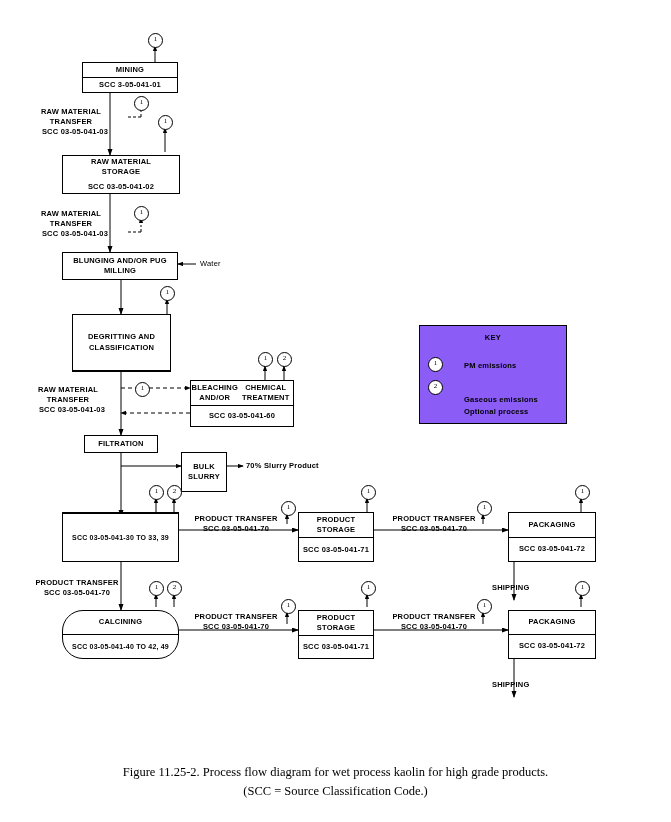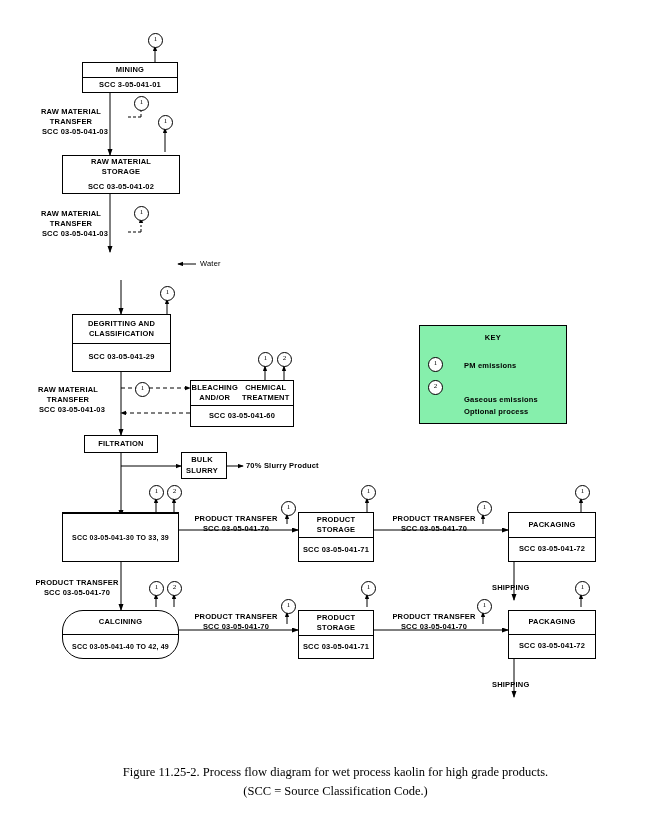--- a/index.html
+++ b/index.html
@@ -59,21 +59,21 @@
     font-size:7px;
     line-height:11px;
     text-align:center;
     font-family:"Liberation Serif", serif;
   }
   .key{
     position:absolute;
     left:419px;top:325px;
     width:148px;height:99px;
     border:1px solid #000;
-    background:#86efac;
+    background:#8b5cf6;
     box-sizing:border-box;
   }
   .key-title{
     position:absolute;top:7px;left:0;width:100%;
     text-align:center;font-size:7.5px;font-weight:bold;letter-spacing:0.3px;
   }
   .key-row{position:absolute;font-size:7.5px;font-weight:bold;letter-spacing:0.2px;}
   .caption{
     position:absolute;left:0;width:671px;text-align:center;
     font-family:"Liberation Serif", serif;
@@ -177,44 +177,49 @@
 
   <div class="box" style="left:62px;top:155px;width:118px;height:39px;">
     <div class="seg" style="flex-direction:column;">
       <div>RAW MATERIAL</div>
       <div>STORAGE</div>
     </div>
     <div class="divider"></div>
     <div class="seg">SCC 03-05-041-02</div>
   </div>
 
+  <div class="box" style="left:62px;top:252px;width:116px;height:28px;">
+    <div class="seg" style="flex-direction:column;">
+      <div>BLUNGING AND/OR PUG</div>
+      <div>MILLING</div>
+    </div>
+  </div>
 
   <div class="box" style="left:72px;top:314px;width:99px;height:58px;">
     <div class="seg" style="flex-direction:column;">
       <div>DEGRITTING AND</div>
       <div>CLASSIFICATION</div>
     </div>
     <div class="divider"></div>
-    <div class="seg">SCC 03-05-041-29</div>
   </div>
 
   <div class="box" style="left:190px;top:380px;width:104px;height:47px;">
     <div class="seg" style="flex-direction:row;">
       <div>BLEACHING AND/OR</div>
       <div>CHEMICAL TREATMENT</div>
     </div>
     <div class="divider"></div>
     <div class="seg">SCC 03-05-041-60</div>
   </div>
 
   <div class="box" style="left:84px;top:435px;width:74px;height:18px;">
     <div class="seg">FILTRATION</div>
   </div>
 
-  <div class="box" style="left:181px;top:452px;width:46px;height:27px;align-items:flex-end;">
+  <div class="box" style="left:181px;top:452px;width:46px;height:40px;">
     <div class="seg" style="flex-direction:column;">
       <div>BULK</div>
       <div>SLURRY</div>
     </div>
   </div>
 
   <div class="box" style="left:62px;top:512px;width:117px;height:50px;">
     <div class="divider"></div>
     <div class="seg" style="font-size:7px;">SCC 03-05-041-30 TO 33, 39</div>
   </div>

